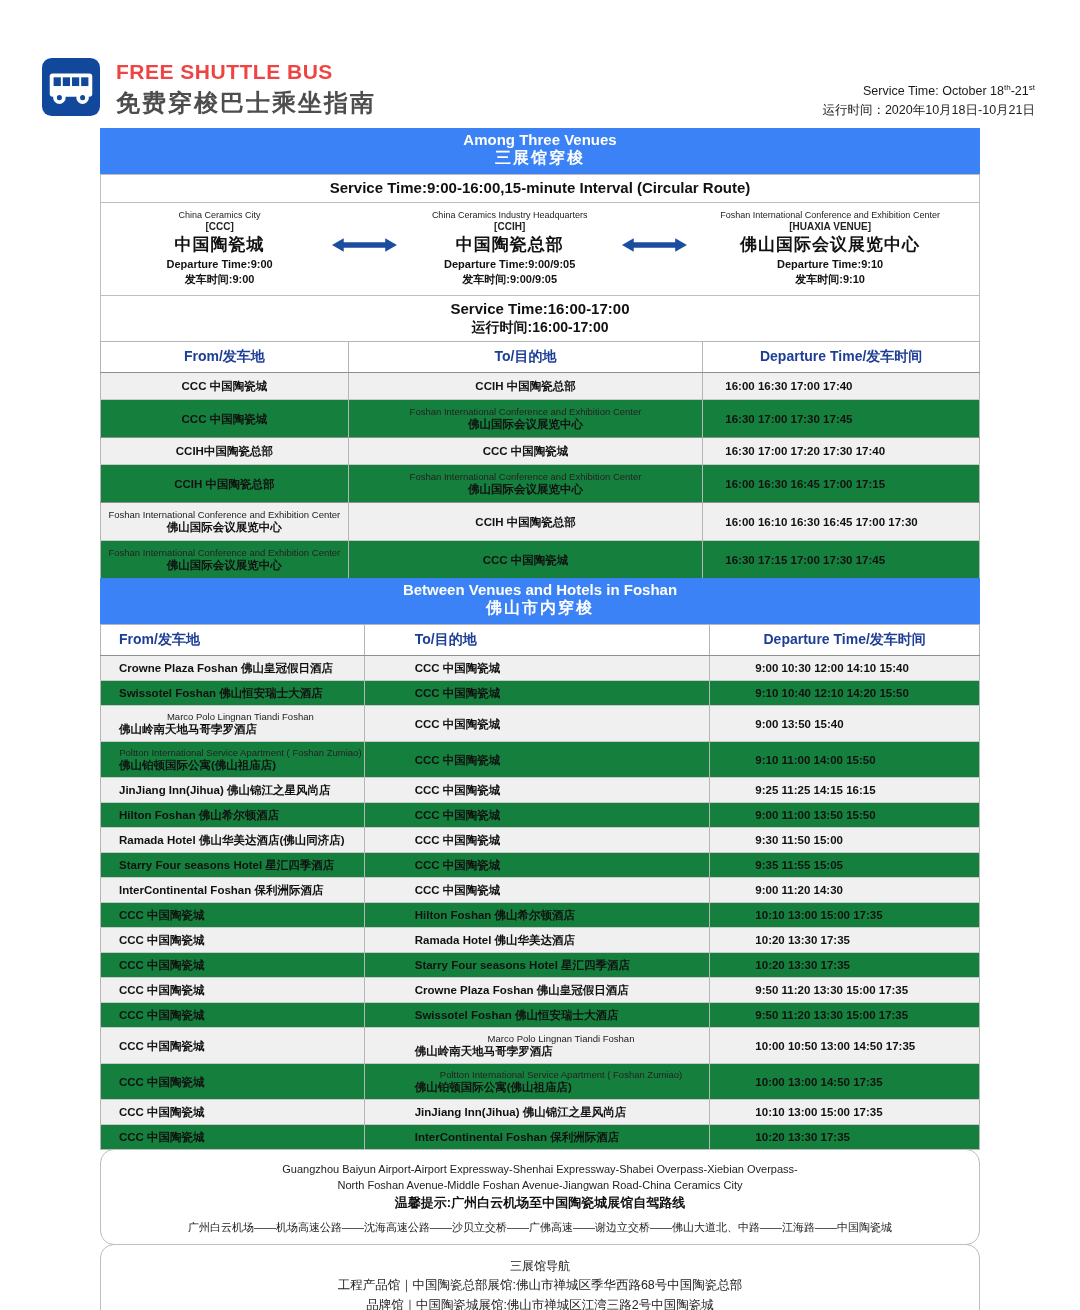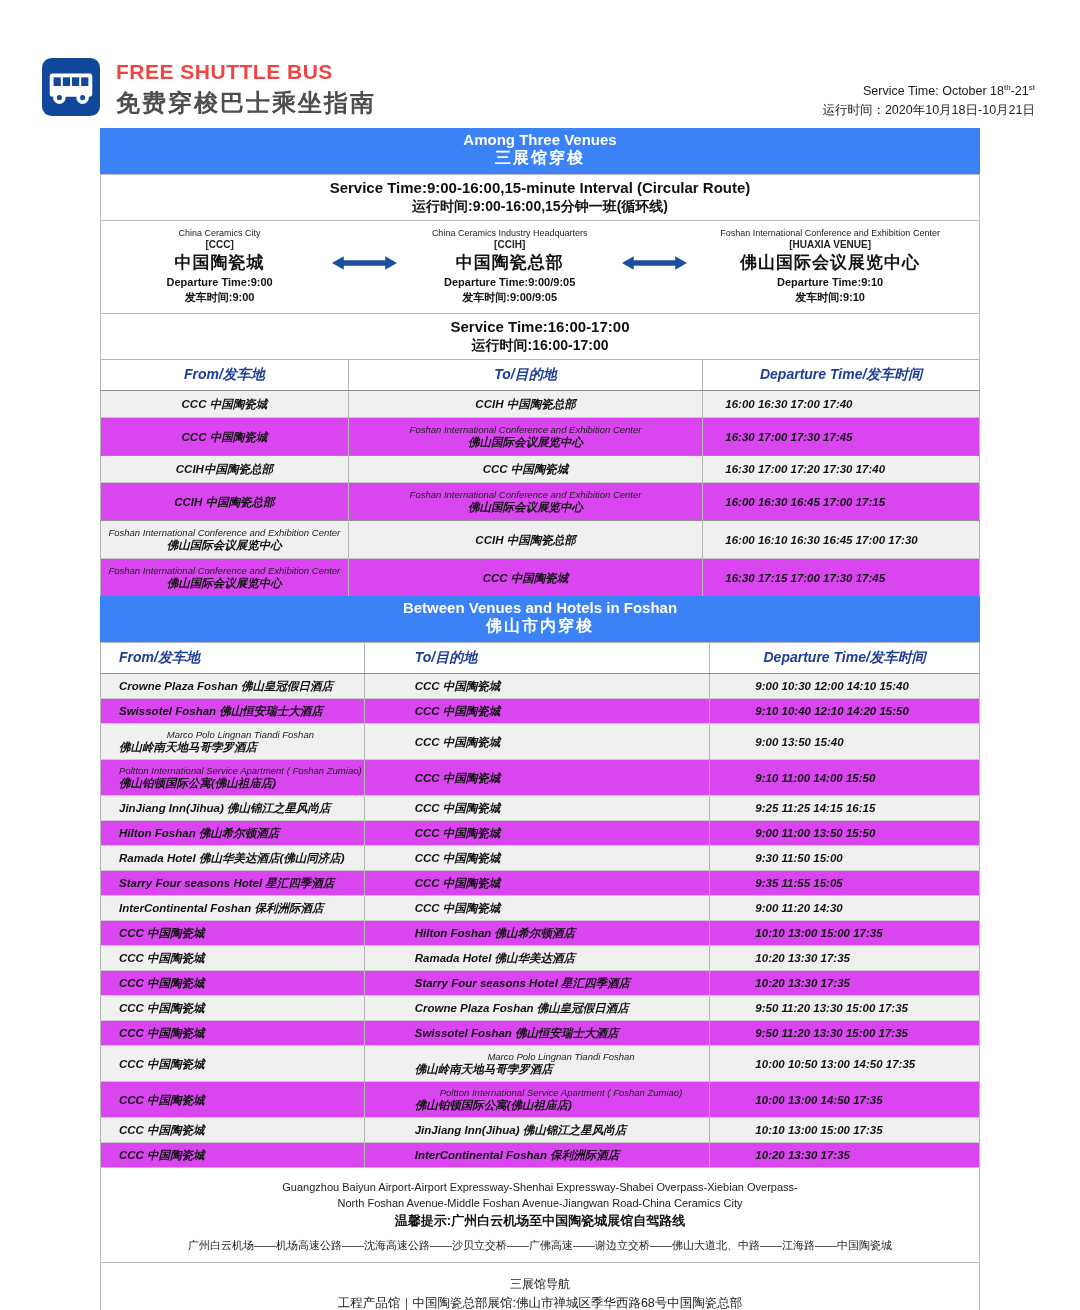--- a/index.html
+++ b/index.html
@@ -29,42 +29,42 @@
   .venues { display:flex; align-items:center; padding:7px 6px 9px; }
   .venue { text-align:center; }
   .venue.v1 { width:26%; } .venue.v2 { width:26%; } .venue.v3 { width:33%; }
   .varrow { width:7.5%; display:flex; justify-content:center; align-items:center; margin-top:-6px; }
   .v-en { font-size:9px; color:#222; }
   .v-code { font-size:10px; color:#222; font-weight:bold; margin-top:1px; }
   .v-zh { font-size:17px; color:#111; font-weight:bold; letter-spacing:1px; margin-top:1px; }
   .v-dep { font-size:11px; color:#111; font-weight:bold; line-height:14px; margin-top:1px; }
 
   
-  table.t { width:100%; border-collapse:collapse; border:1px solid #b5b5b5; margin-top:-1px; background:#d946ef;font-style:italic; }
+  table.t { width:100%; border-collapse:collapse; border:1px solid #b5b5b5; margin-top:-1px; background:#15803d; }
   table.t th { color:#1e3e96; font-size:14px; font-weight:bold; padding:6px 0; border-bottom:1px solid #8f8f8f; background:#fff; }
   table.t td { border-top:1px solid #c9c9c9; vertical-align:middle; }
   table.t td + td, table.t th + th { border-left:1px solid #b5b5b5; }
   table.t tbody tr:nth-child(odd) { background:#f0f0f0; }
   tr.grp td { border-top:1px solid #8f8f8f; }
   .en-line { font-size:9.5px; color:#222; line-height:11px; }
   .zh-line { font-size:11.5px; color:#111; font-weight:600; line-height:14px; }
 
   .t1 td { text-align:center; padding:6px 2px; }
   .t1 td.time-cell { text-align:left; padding-left:22px; font-size:11.5px; font-weight:600; color:#111; }
 
   .t2 th.c1 { text-align:left; padding-left:18px; }
   .t2 th.c2 { text-align:left; padding-left:50px; }
   .t2 td { padding:5px 2px; }
   .t2 td.from-cell { text-align:left; padding-left:18px; }
   .t2 td.to-cell { text-align:left; padding-left:50px; }
   .t2 td.time-cell { text-align:left; padding-left:45px; font-size:11.5px; font-weight:600; color:#111; }
   .t2 td.from-cell .en-line, .t2 td.to-cell .en-line { text-align:center; }
 
   
-  .info { text-align:center; color:#222; }
+  .info { text-align:center; color:#222;border-radius:14px; }
   .route-box { padding:11px 0 9px; }
   .route-en { font-size:11px; line-height:16px; }
   .route-zh-title { font-size:13px; font-weight:bold; line-height:18px; margin-top:1px; color:#111; }
   .route-zh { font-size:11px; line-height:16px; margin-top:7px; }
   .nav-box { padding:12px 0 11px; }
   .nav-title { font-size:12px; line-height:18px; }
   .nav-line { font-size:12.5px; line-height:20px; }
 </style>
 </head>
 <body>
@@ -98,21 +98,20 @@
 
   <div class="content">
 
     <div class="banner">
       <div class="b-en">Among Three Venues</div>
       <div class="b-zh">三展馆穿梭</div>
     </div>
 
     <div class="box service-box">
       <div class="s-en">Service Time:9:00-16:00,15-minute Interval (Circular Route)</div>
-      <div class="s-zh">运行时间:9:00-16:00,15分钟一班(循环线)</div>
     </div>
 
     <div class="box venues">
       <div class="venue v1">
         <div class="v-en">China Ceramics City</div>
         <div class="v-code">[CCC]</div>
         <div class="v-zh">中国陶瓷城</div>
         <div class="v-dep">Departure Time:9:00</div>
         <div class="v-dep">发车时间:9:00</div>
       </div>

